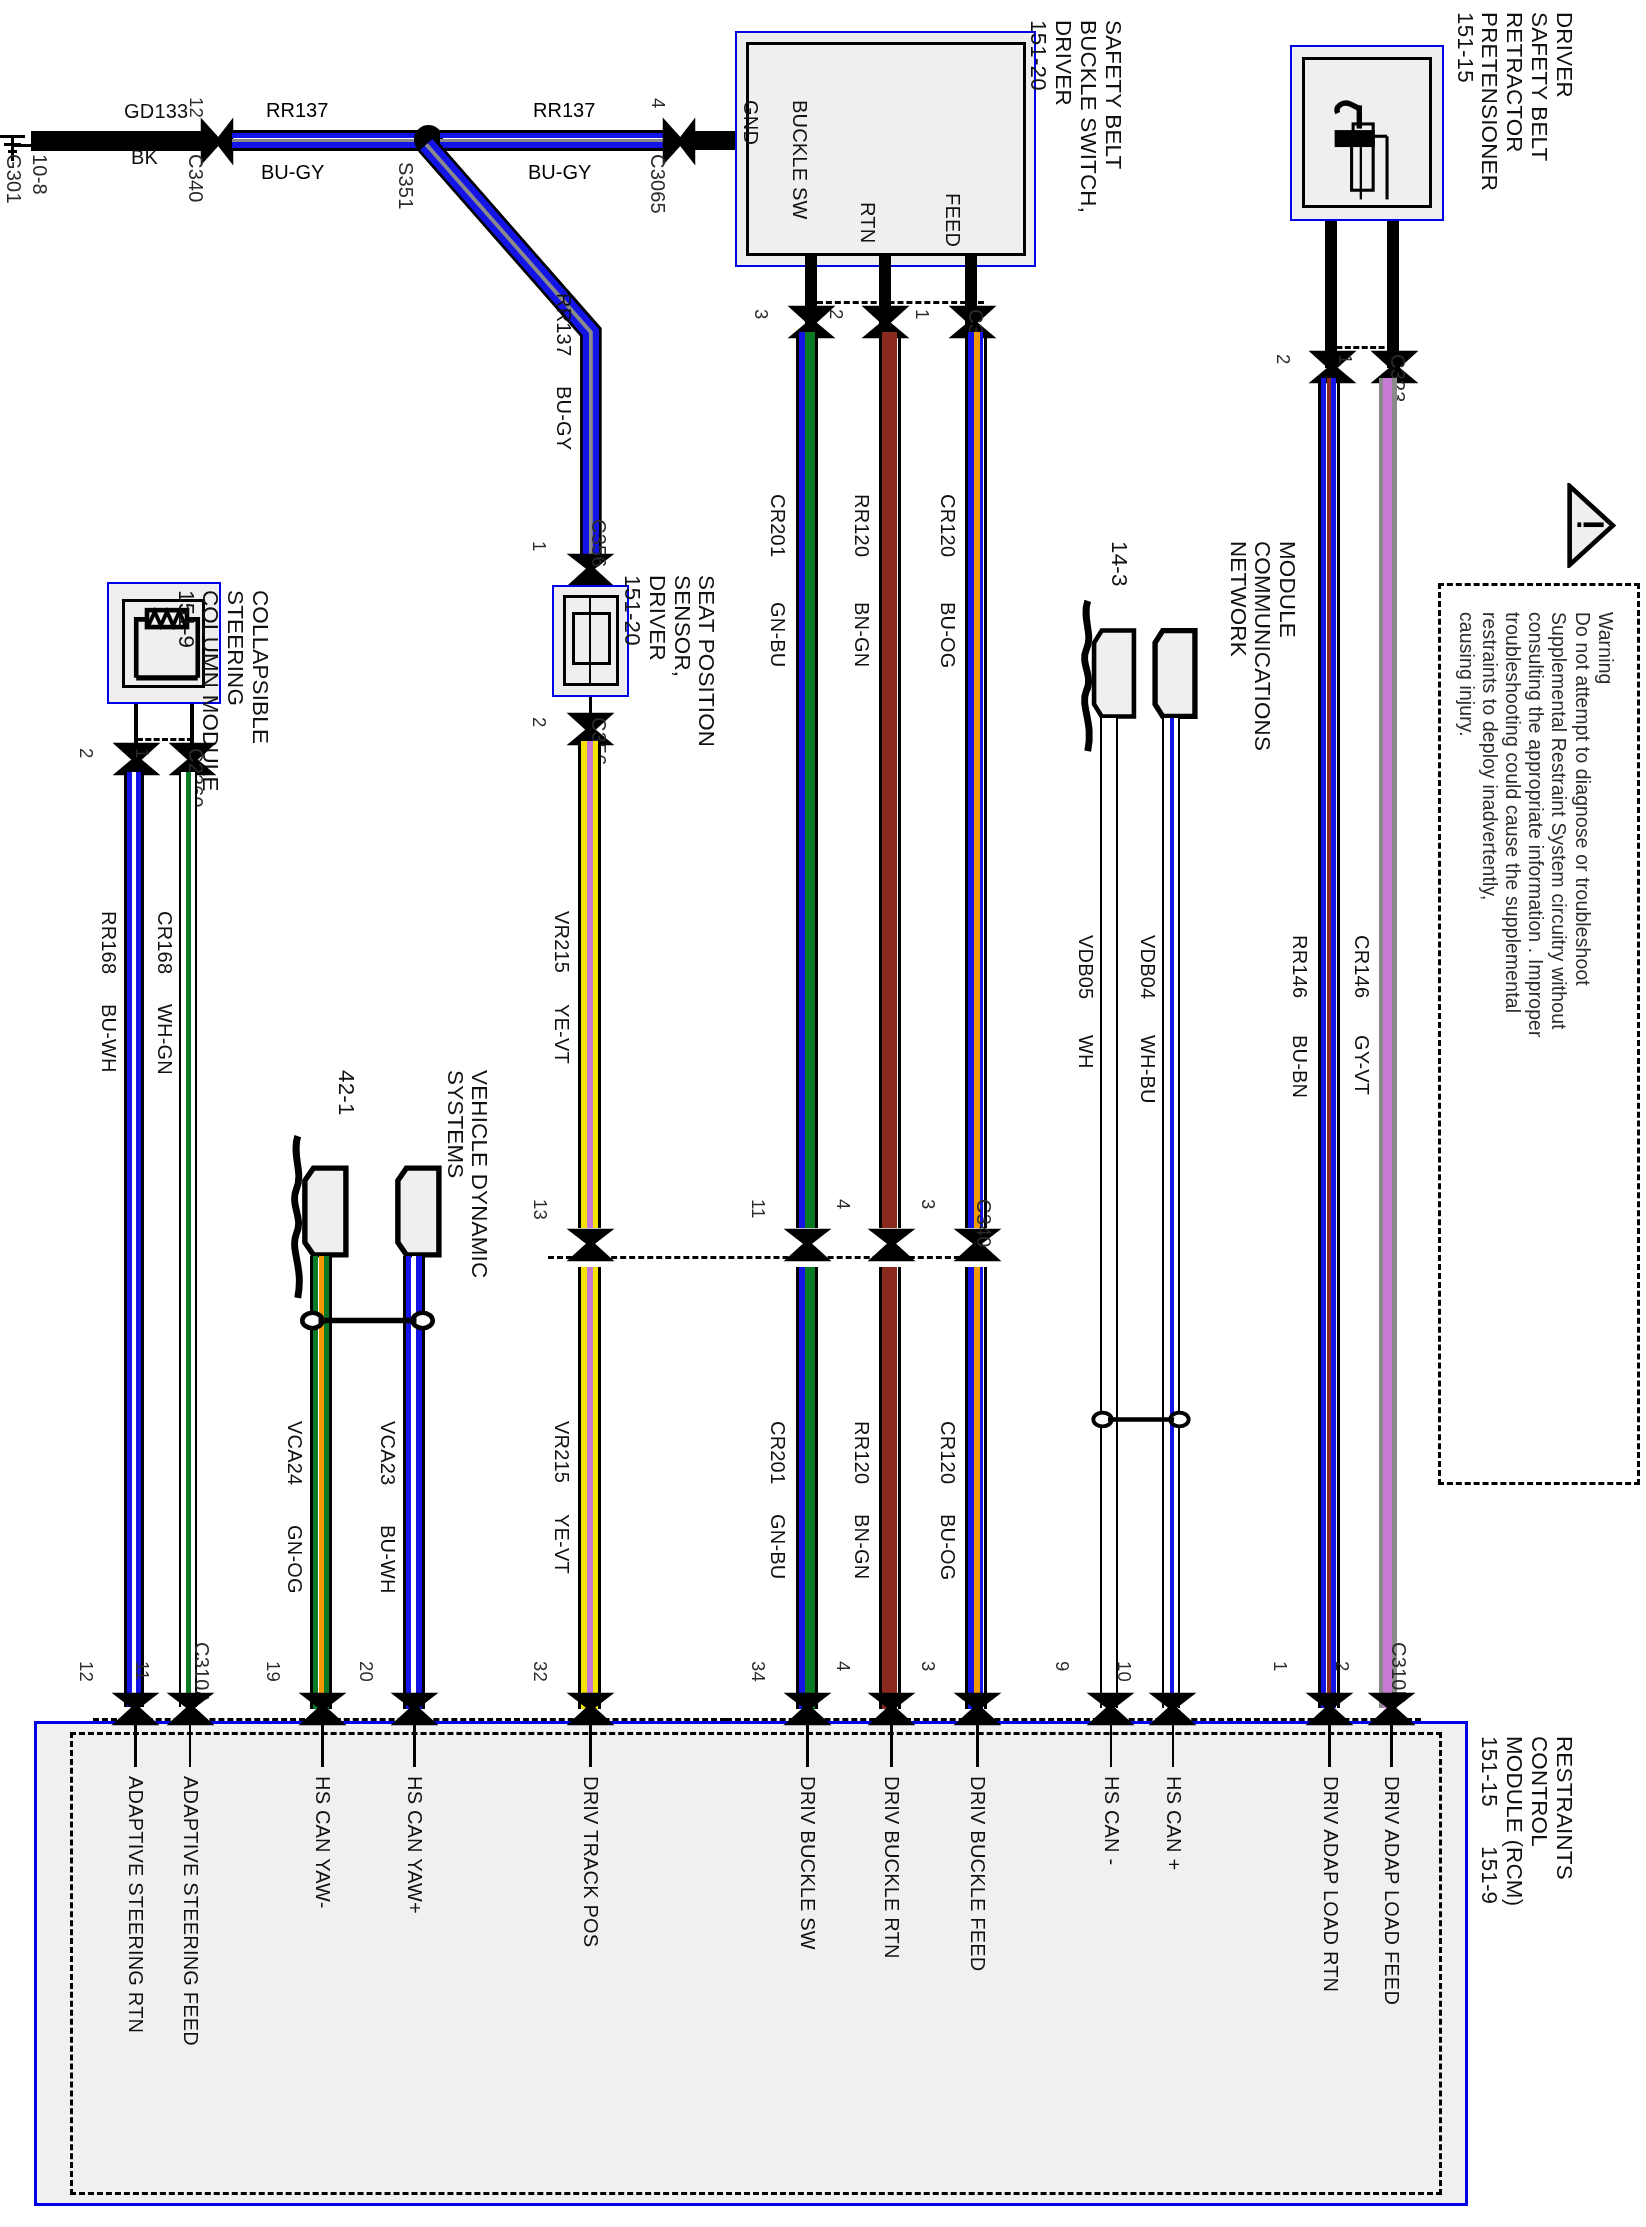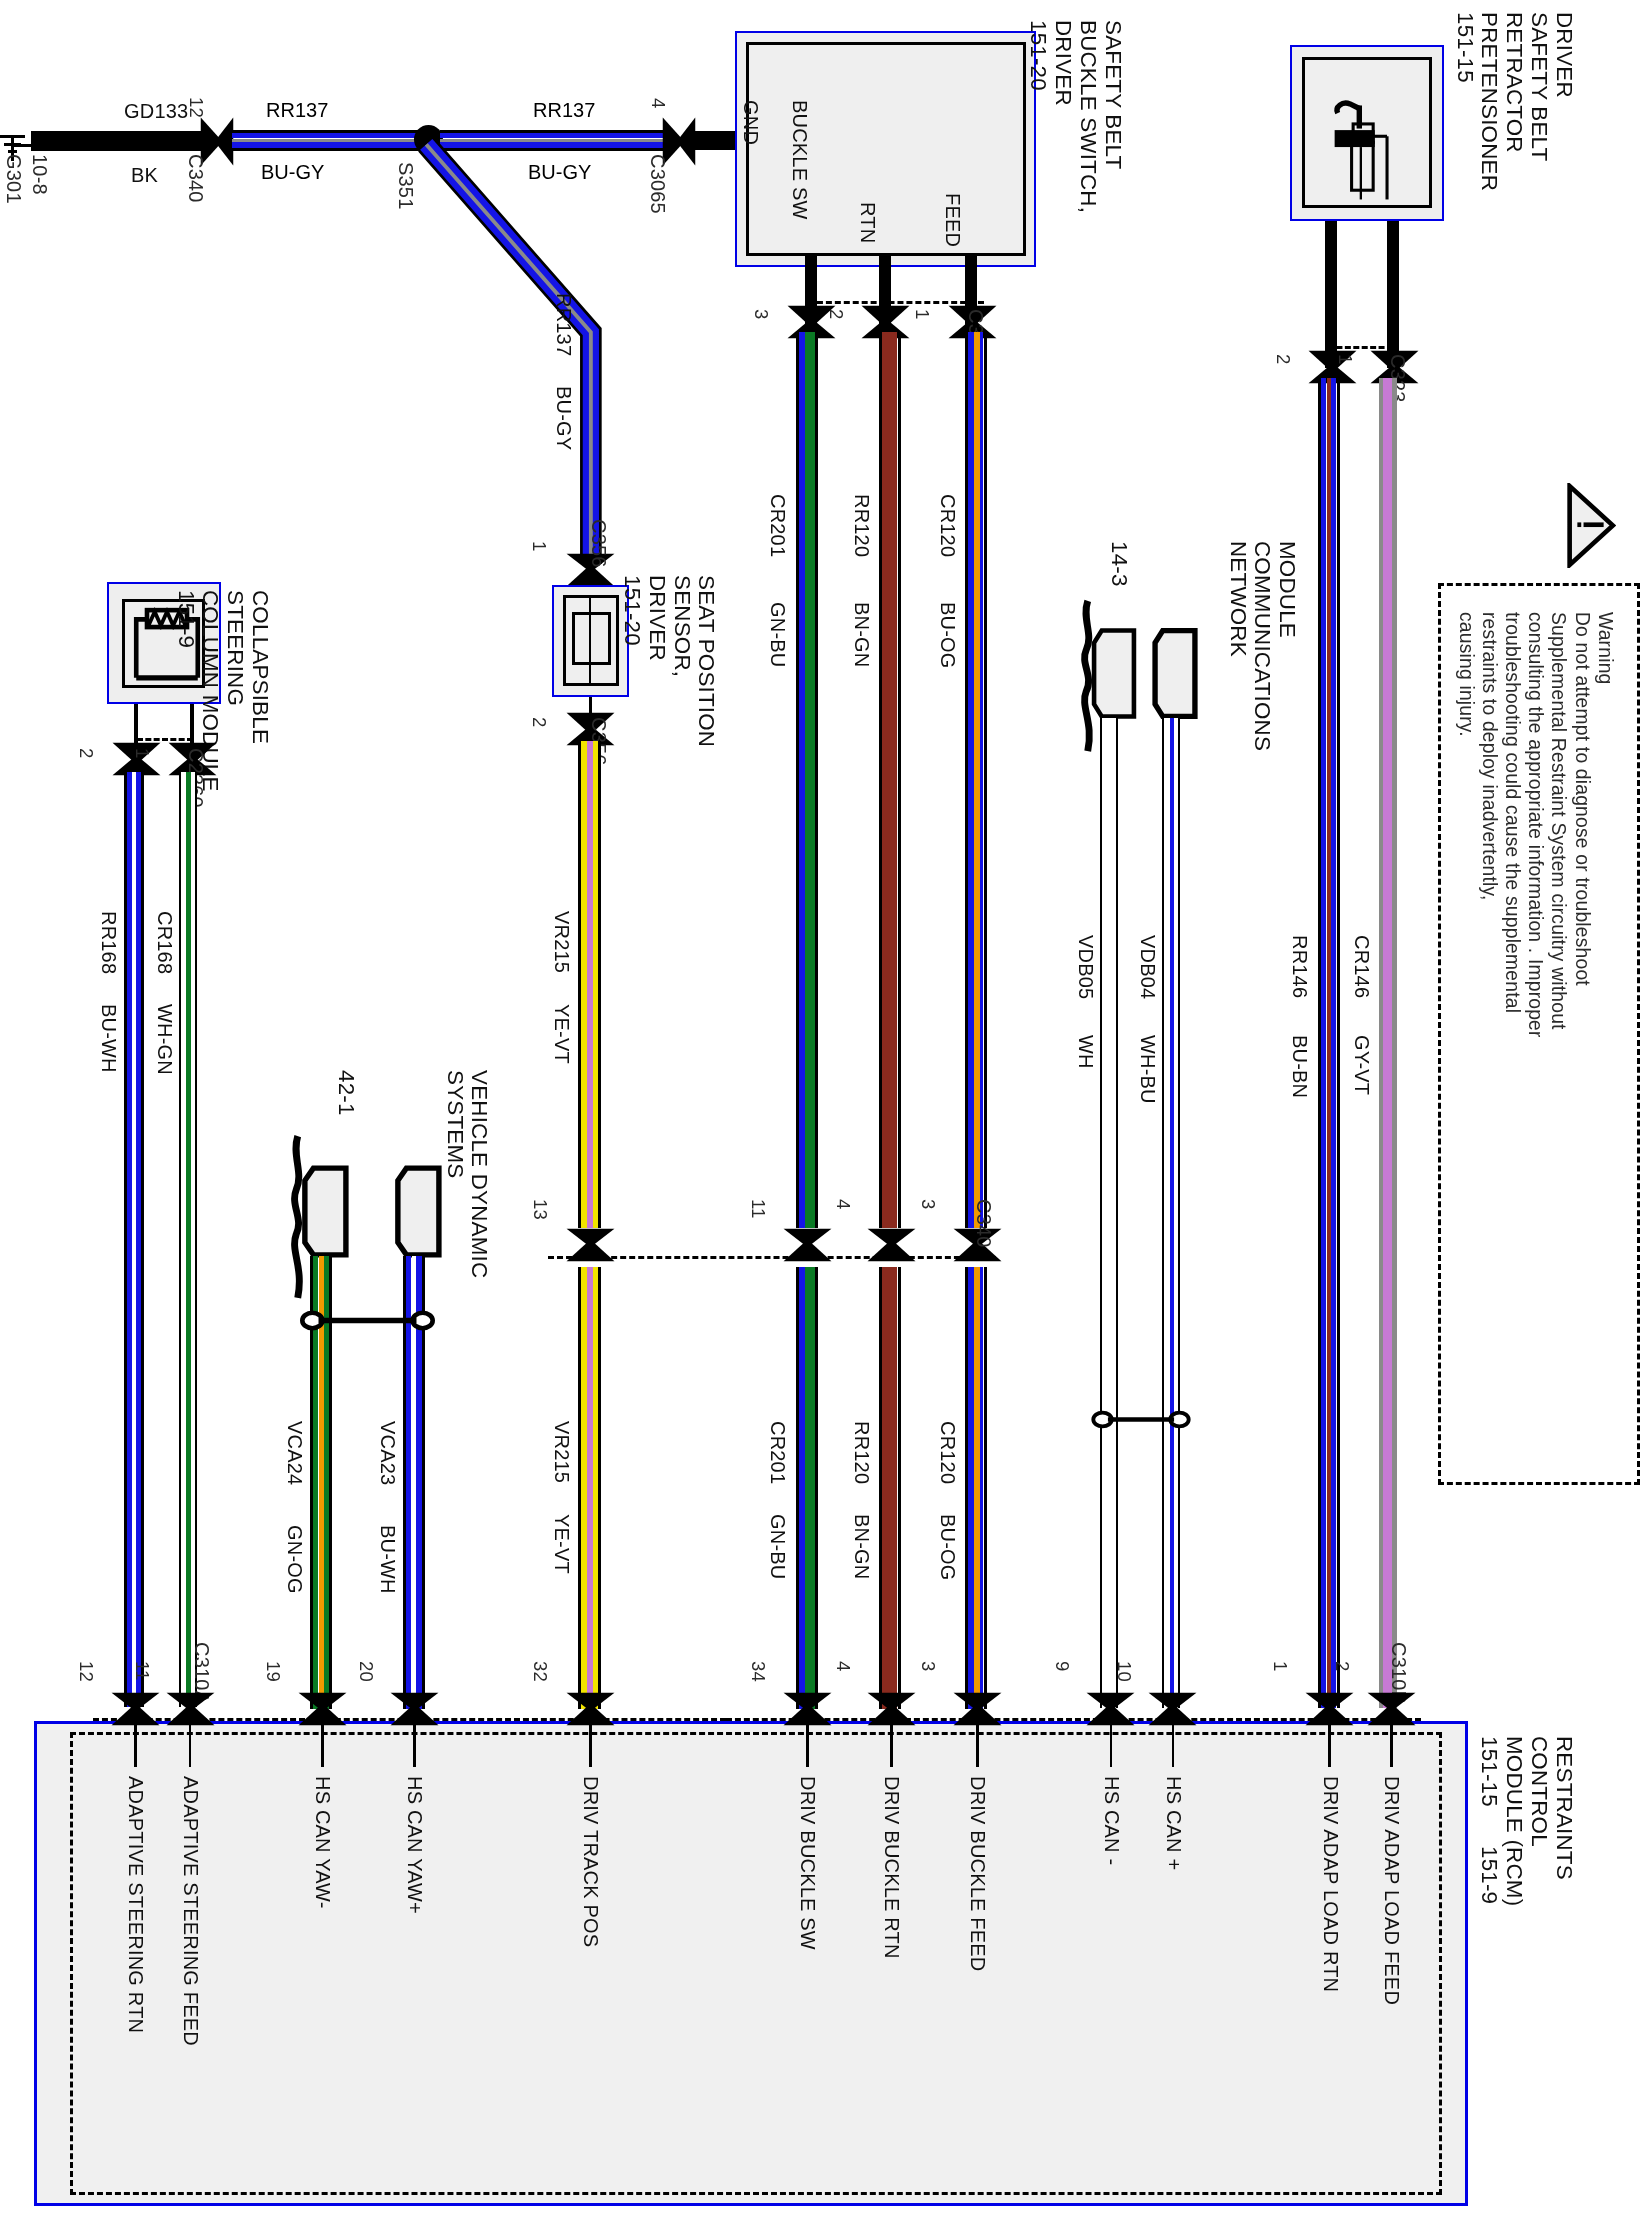--- a/index.html
+++ b/index.html
@@ -59,21 +59,21 @@
     <div class="gnd-l" style="left:-7px;top:7.7px;width:17px;height:3.1px;"></div>
     <div class="gnd-l" style="left:-3.1px;top:15.4px;width:9.3px;height:3.1px;"></div>
   </div>
   <div class="gnd-l abs" style="left:14px;top:144px;width:17px;height:3.1px;"></div>
 
   <div class="vt lbl-conn" style="left:25px;top:154px;"><span>G301</span></div>
   <div class="vt lbl-conn" style="left:51px;top:154px;"><span>10-8</span></div>
 
   <div class="wire w-black abs" style="left:31px;top:131px;width:178px;height:20px;"></div>
   <div class="vt lbl-wire" style="left:124px;top:100px;transform:rotate(0deg);"><span>GD133</span></div>
-  <div class="vt lbl-wire" style="left:131px;top:164px;transform:rotate(0deg);"><span>BK</span></div>
+  <div class="vt lbl-wire" style="left:131px;top:146px;transform:rotate(0deg);"><span>BK</span></div>
 
   <svg class="abs" style="left:199px;top:116px;" width="36" height="51" viewBox="0 0 46 66">
     <path d="M2 2 L2 64 L30 33 Z" fill="#000"></path>
     <path d="M44 2 L44 64 L20 33 Z" fill="#000"></path>
   </svg>
   <div class="vt lbl-pin" style="left:207px;top:97px;"><span>12</span></div>
   <div class="vt lbl-conn" style="left:207px;top:154px;"><span>C340</span></div>
 
   <div class="abs" style="left:232px;top:130px;width:193px;height:21.6px;">
     <div class="abs" style="left:0;top:0;width:100%;height:3.1px;background:#000;"></div>

